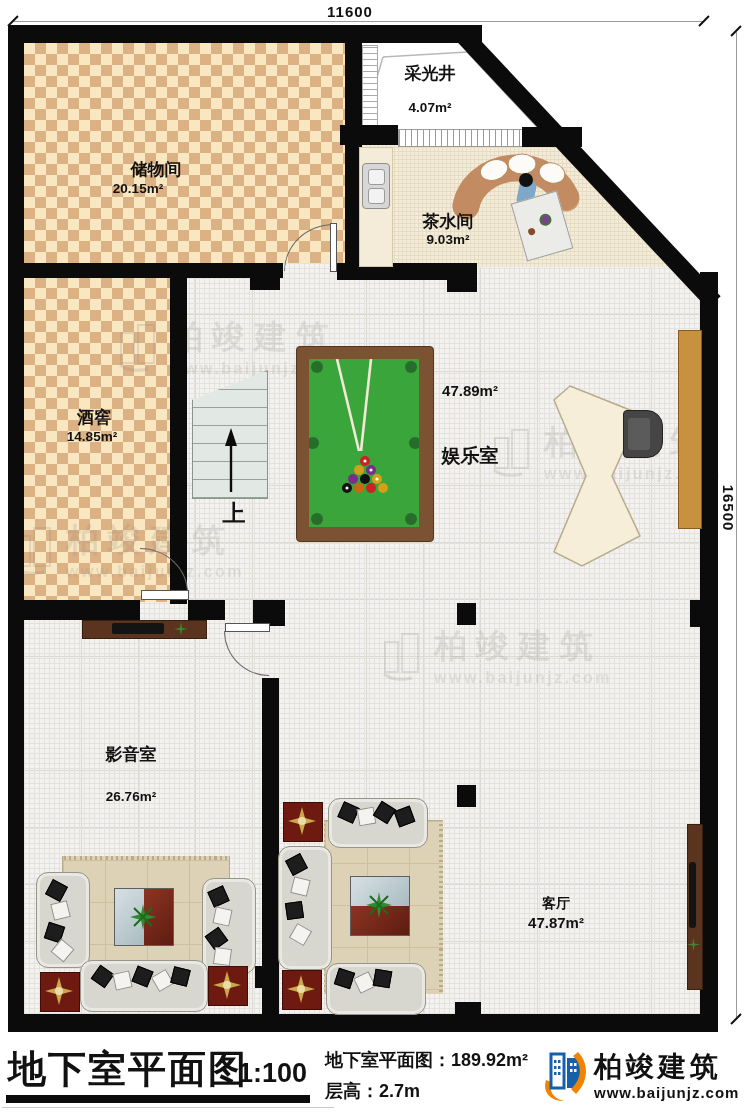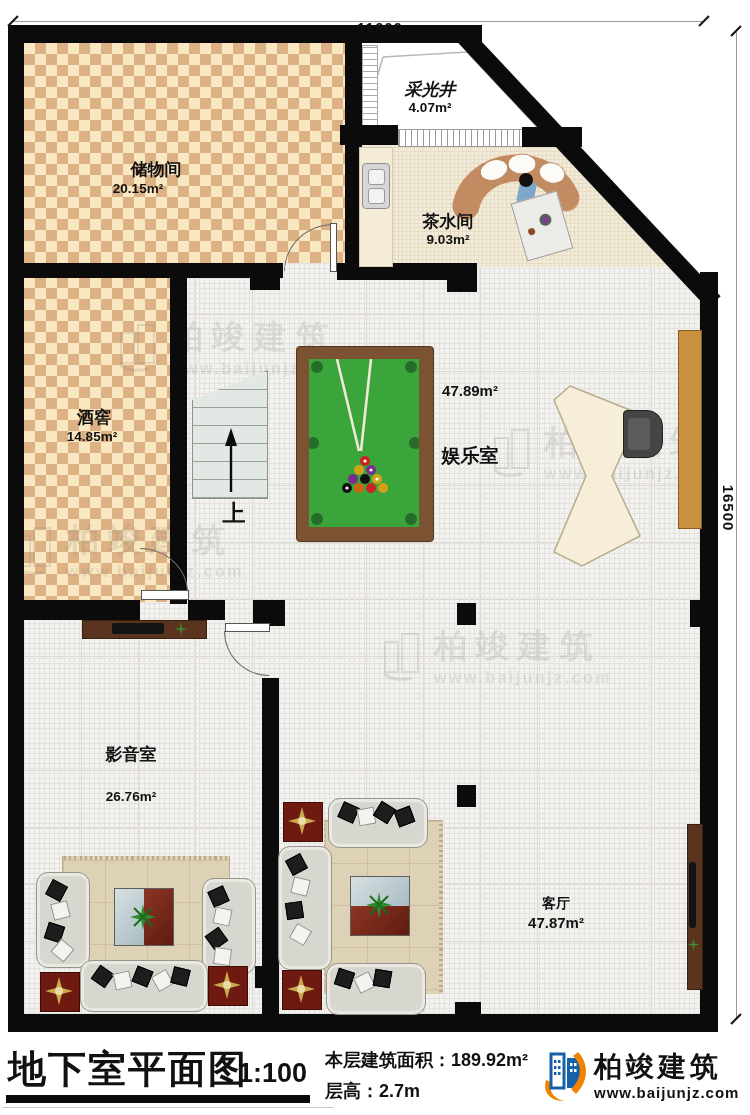--- a/index.html
+++ b/index.html
@@ -310,47 +310,47 @@
   </div>
 
   <div class="tvcab" style="left:687px;top:824px;width:14px;height:164px;"></div>
   <div class="tv" style="left:689px;top:862px;width:7px;height:66px;border-radius:3px;"></div>
   <svg class="abs" style="left:687px;top:938px;" width="13" height="13" viewBox="0 0 14 14">
     <path d="M7 0 L8 6 L14 7 L8 8 L7 14 L6 8 L0 7 L6 6 Z" fill="#3f8a2e"></path>
   </svg>
 
   <div class="rlabel" style="left:140px;top:170px;margin-left:16px;">储物间</div>
   <div class="alabel" style="left:138px;top:188px;">20.15m²</div>
-  <div class="rlabel" style="left:430px;top:90px;font-style:italic;">采光井</div>
+  <div class="rlabel" style="left:430px;top:74px;">采光井</div>
   <div class="alabel" style="left:430px;top:107px;">4.07m²</div>
   <div class="rlabel" style="left:448px;top:222px;">茶水间</div>
   <div class="alabel" style="left:448px;top:239px;">9.03m²</div>
   <div class="rlabel" style="left:94px;top:418px;">酒窖</div>
   <div class="alabel" style="left:92px;top:436px;">14.85m²</div>
   <div class="alabel" style="left:470px;top:390px;font-size:15px;">47.89m²</div>
   <div class="rlabel" style="left:470px;top:456px;font-size:19px;">娱乐室</div>
   <div class="rlabel" style="left:131px;top:755px;">影音室</div>
   <div class="alabel" style="left:131px;top:796px;">26.76m²</div>
   <div class="rlabel" style="left:556px;top:903px;font-size:14px;">客厅</div>
   <div class="alabel" style="left:556px;top:922px;font-size:15px;">47.87m²</div>
 
   <div class="dimline" style="left:12px;top:21px;width:692px;height:1px;"></div>
   <div class="tick" style="left:6px;top:20px;"></div>
   <div class="tick" style="left:697px;top:20px;"></div>
-  <div class="dim" style="left:350px;top:19px;transform:translateX(-50%);margin-left:30px;">11600</div>
+  <div class="dim" style="left:350px;top:3px;transform:translateX(-50%);">11600</div>
   <div class="dimline" style="left:736px;top:32px;width:1px;height:988px;"></div>
   <div class="tick" style="left:729px;top:30px;"></div>
   <div class="tick" style="left:729px;top:1018px;"></div>
   <div class="dim" style="left:728px;top:508px;transform:translate(-50%,-50%) rotate(90deg);">16500</div>
 
   <div id="f-title">地下室平面图</div>
   <div id="f-rule"></div>
   <div id="f-rule2"></div>
   <div id="f-scale">1:100</div>
-  <div class="f-info" style="top:1048px;">本层建筑面积：189.92m²</div>
+  <div class="f-info" style="top:1048px;">地下室平面图：189.92m²</div>
   <div class="f-info" style="top:1079px;">层高：2.7m</div>
   <svg class="abs" style="left:538px;top:1046px;" width="52" height="58" viewBox="0 0 52 58">
     <path d="M8 34 C 4 48 14 55 26 55 C 14 52 11 44 13 36 Z" fill="#f08300"></path>
     <rect x="13" y="8" width="13" height="34" fill="#ffffff" stroke="#1660a8" stroke-width="3"></rect>
     <rect x="29" y="12" width="13" height="30" fill="#1660a8"></rect>
     <rect x="16" y="14" width="2.5" height="3" fill="#1660a8"></rect>
       <rect x="20" y="14" width="2.5" height="3" fill="#1660a8"></rect>
     <rect x="16" y="20" width="2.5" height="3" fill="#1660a8"></rect>
       <rect x="20" y="20" width="2.5" height="3" fill="#1660a8"></rect>
     <rect x="16" y="26" width="2.5" height="3" fill="#1660a8"></rect>

